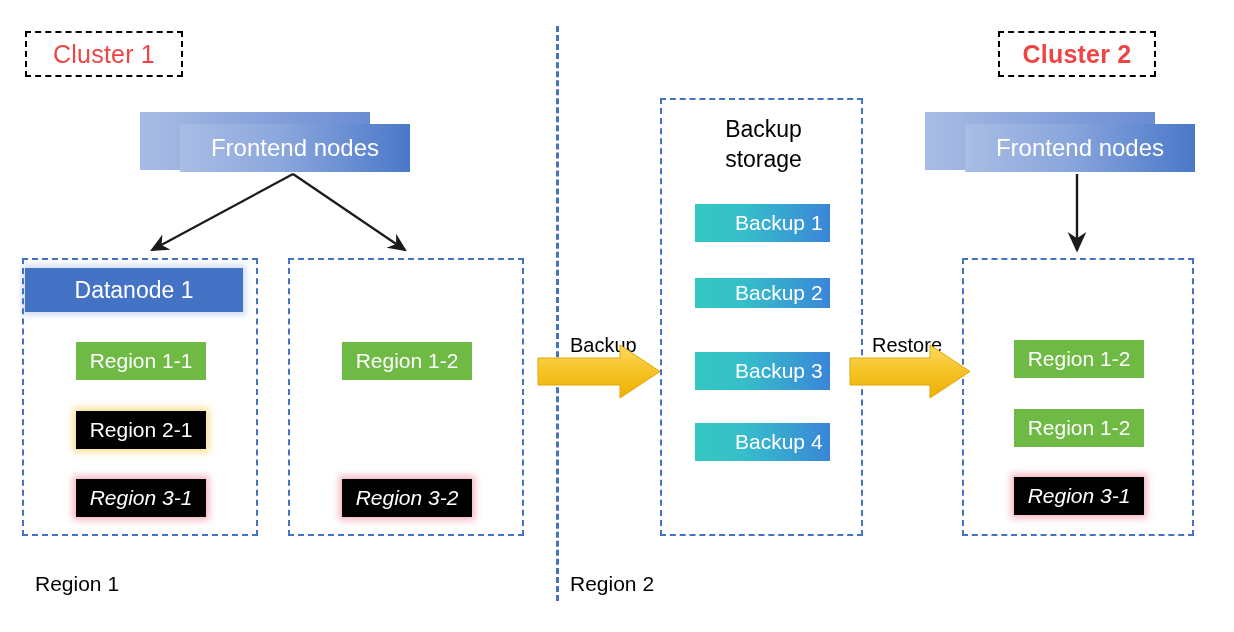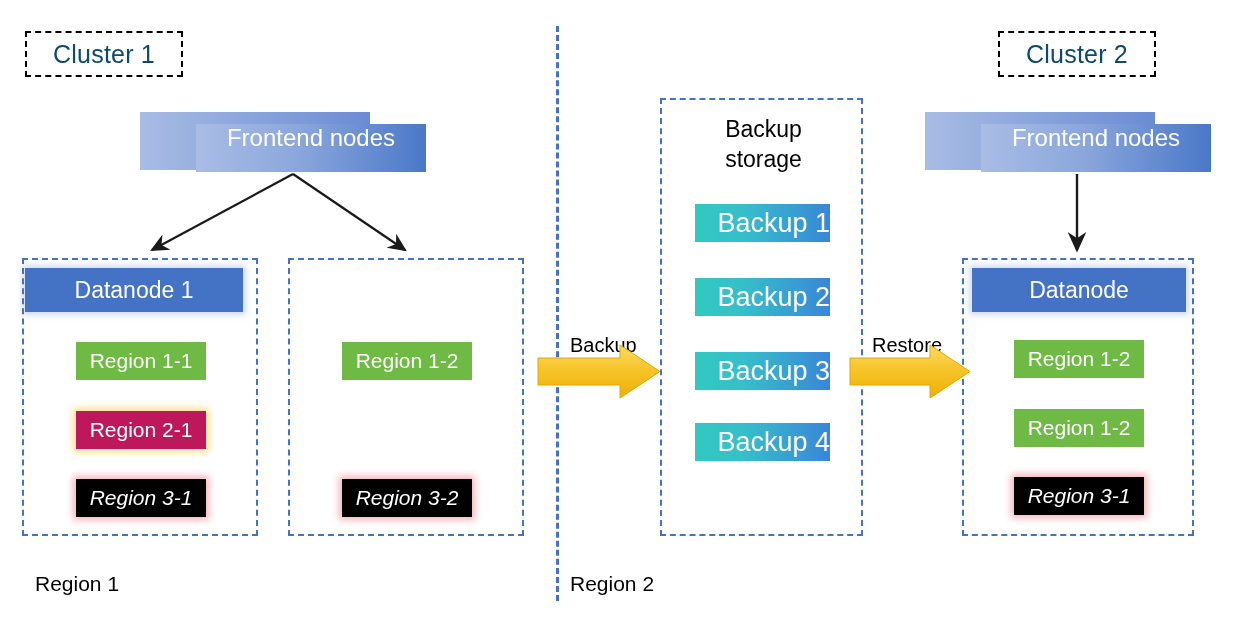--- a/index.html
+++ b/index.html
@@ -23,39 +23,39 @@
   .abs { position: absolute; box-sizing: border-box; }
 
   
   .cluster-tag {
     border: 2px dashed #000000;
     background: #ffffff;
     display: flex;
     align-items: center;
     justify-content: center;
     font-size: 25px;
-    color: #0c4a6e;
+    color: #ef4444;
     letter-spacing: 0.2px;
   }
 
   
   .frontend { position: absolute; }
   .frontend .layer-back {
     position: absolute;
     left: 0; top: 0;
     width: 230px; height: 58px;
     background: linear-gradient(to right, #a8bce4 0%, #8fa9dd 40%, #6b8bd4 100%);
   }
   .frontend .layer-front {
     position: absolute;
-    left: 56px; top: 12px;
+    left: 40px; top: 12px;
     width: 230px; height: 48px;
     background: linear-gradient(to right, #a9bde5 0%, #8aa6dc 45%, #4a78c8 100%);
     display: flex;
-    align-items: flex-start;
+    align-items: center;
     justify-content: center;
     color: #ffffff;
     font-size: 24px;
   }
 
   
   .dashed-blue {
     border: 2px dashed #4472c4;
     background: #ffffff;
   }
@@ -74,32 +74,33 @@
   
   .region-chip {
     display: flex;
     align-items: center;
     justify-content: center;
     color: #ffffff;
     font-size: 21px;
     white-space: nowrap;
   }
   .region-green  { background: #6eba44; }
-  .region-amber  { background: #be185d; box-shadow: 0 0 7px 3px rgba(242,183,5,0.45); }
+  .region-amber  { background: #000000; box-shadow: 0 0 7px 3px rgba(242,183,5,0.45); }
   .region-red    { background: #000000; box-shadow: 0 0 7px 3px rgba(232,84,106,0.45); font-style: italic; }
 
   
   .backup-chip {
     display: flex;
     align-items: center;
-    justify-content: flex-end;
-    color: #ffffff;
-    font-size: 27px;
+    justify-content: flex-start;
+    color: #ffffff;
+    font-size: 21px;
     background: linear-gradient(to right, #32c8c0 0%, #36bfca 35%, #3a86d8 100%);
     white-space: nowrap;
+    padding-left: 40px;
   }
 
   
   .plain-label {
     color: #000000;
     font-size: 21px;
     white-space: nowrap;
   }
   .storage-title {
     color: #000000;
@@ -179,50 +180,47 @@
 
     <div class="abs storage-title" style="left:0px; top:14px; width:203px;">
       <div>Backup</div>
       <div>storage</div>
     </div>
 
     <div class="abs backup-chip" style="left:33px; top:104px; width:135px; height:38px;">
       <span>Backup 1</span>
     </div>
 
-    <div class="abs backup-chip" style="left:33px; top:178px; width:135px; height:38px;">
+    <div class="abs backup-chip" style="left:33px; top:178px; width:135px; height:30px;">
       <span>Backup 2</span>
     </div>
 
     <div class="abs backup-chip" style="left:33px; top:252px; width:135px; height:38px;">
       <span>Backup 3</span>
     </div>
 
     <div class="abs backup-chip" style="left:33px; top:323px; width:135px; height:38px;">
       <span>Backup 4</span>
     </div>
 
   </div>
 
-  <div class="abs cluster-tag" style="left:998px; top:31px; width:158px; height:46px;">
+  <div class="abs cluster-tag" style="left:998px; top:31px; width:158px; height:46px;font-weight:bold;">
     <span>Cluster 2</span>
   </div>
 
   <div class="frontend" style="left:925px; top:112px; width:270px; height:62px;">
     <div class="layer-back"></div>
     <div class="layer-front">
       <span>Frontend nodes</span>
     </div>
   </div>
 
   <div class="abs dashed-blue" style="left:962px; top:258px; width:232px; height:278px;">
 
-    <div class="abs datanode-bar" style="left:8px; top:8px; width:214px; height:44px;">
-      <span>Datanode</span>
-    </div>
 
     <div class="abs region-chip region-green" style="left:50px; top:80px; width:130px; height:38px;">
       <span>Region 1-2</span>
     </div>
 
     <div class="abs region-chip region-green" style="left:50px; top:149px; width:130px; height:38px;">
       <span>Region 1-2</span>
     </div>
 
     <div class="abs region-chip region-red" style="left:50px; top:217px; width:130px; height:38px;">

